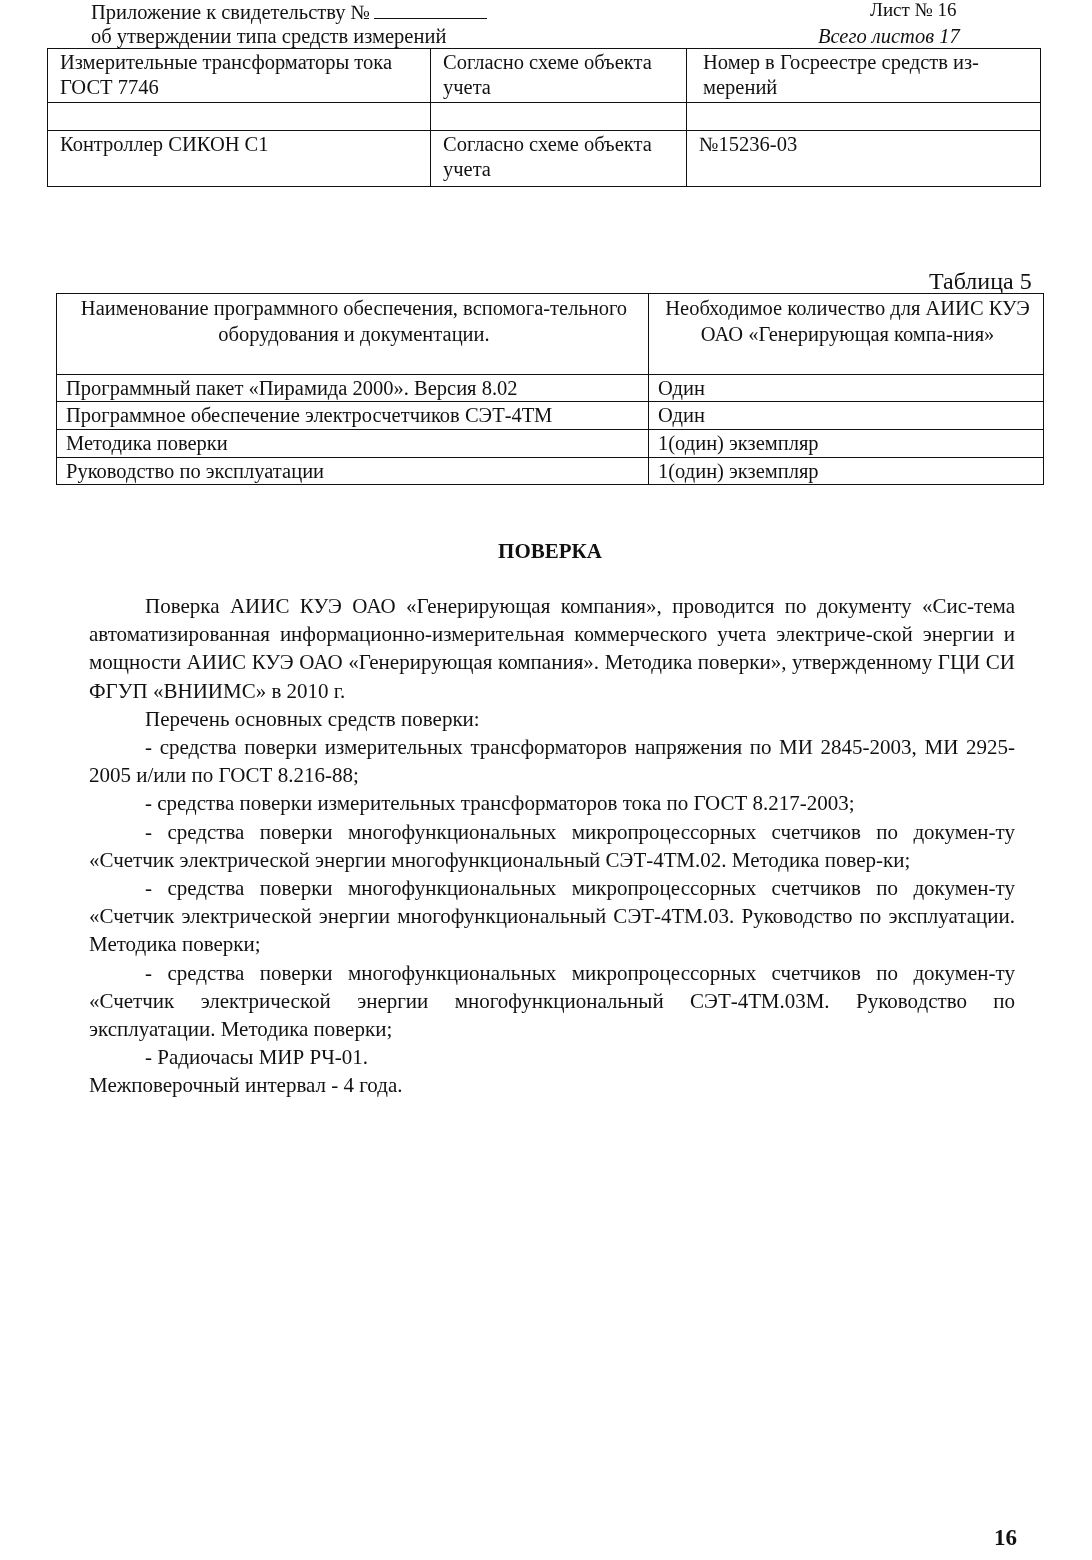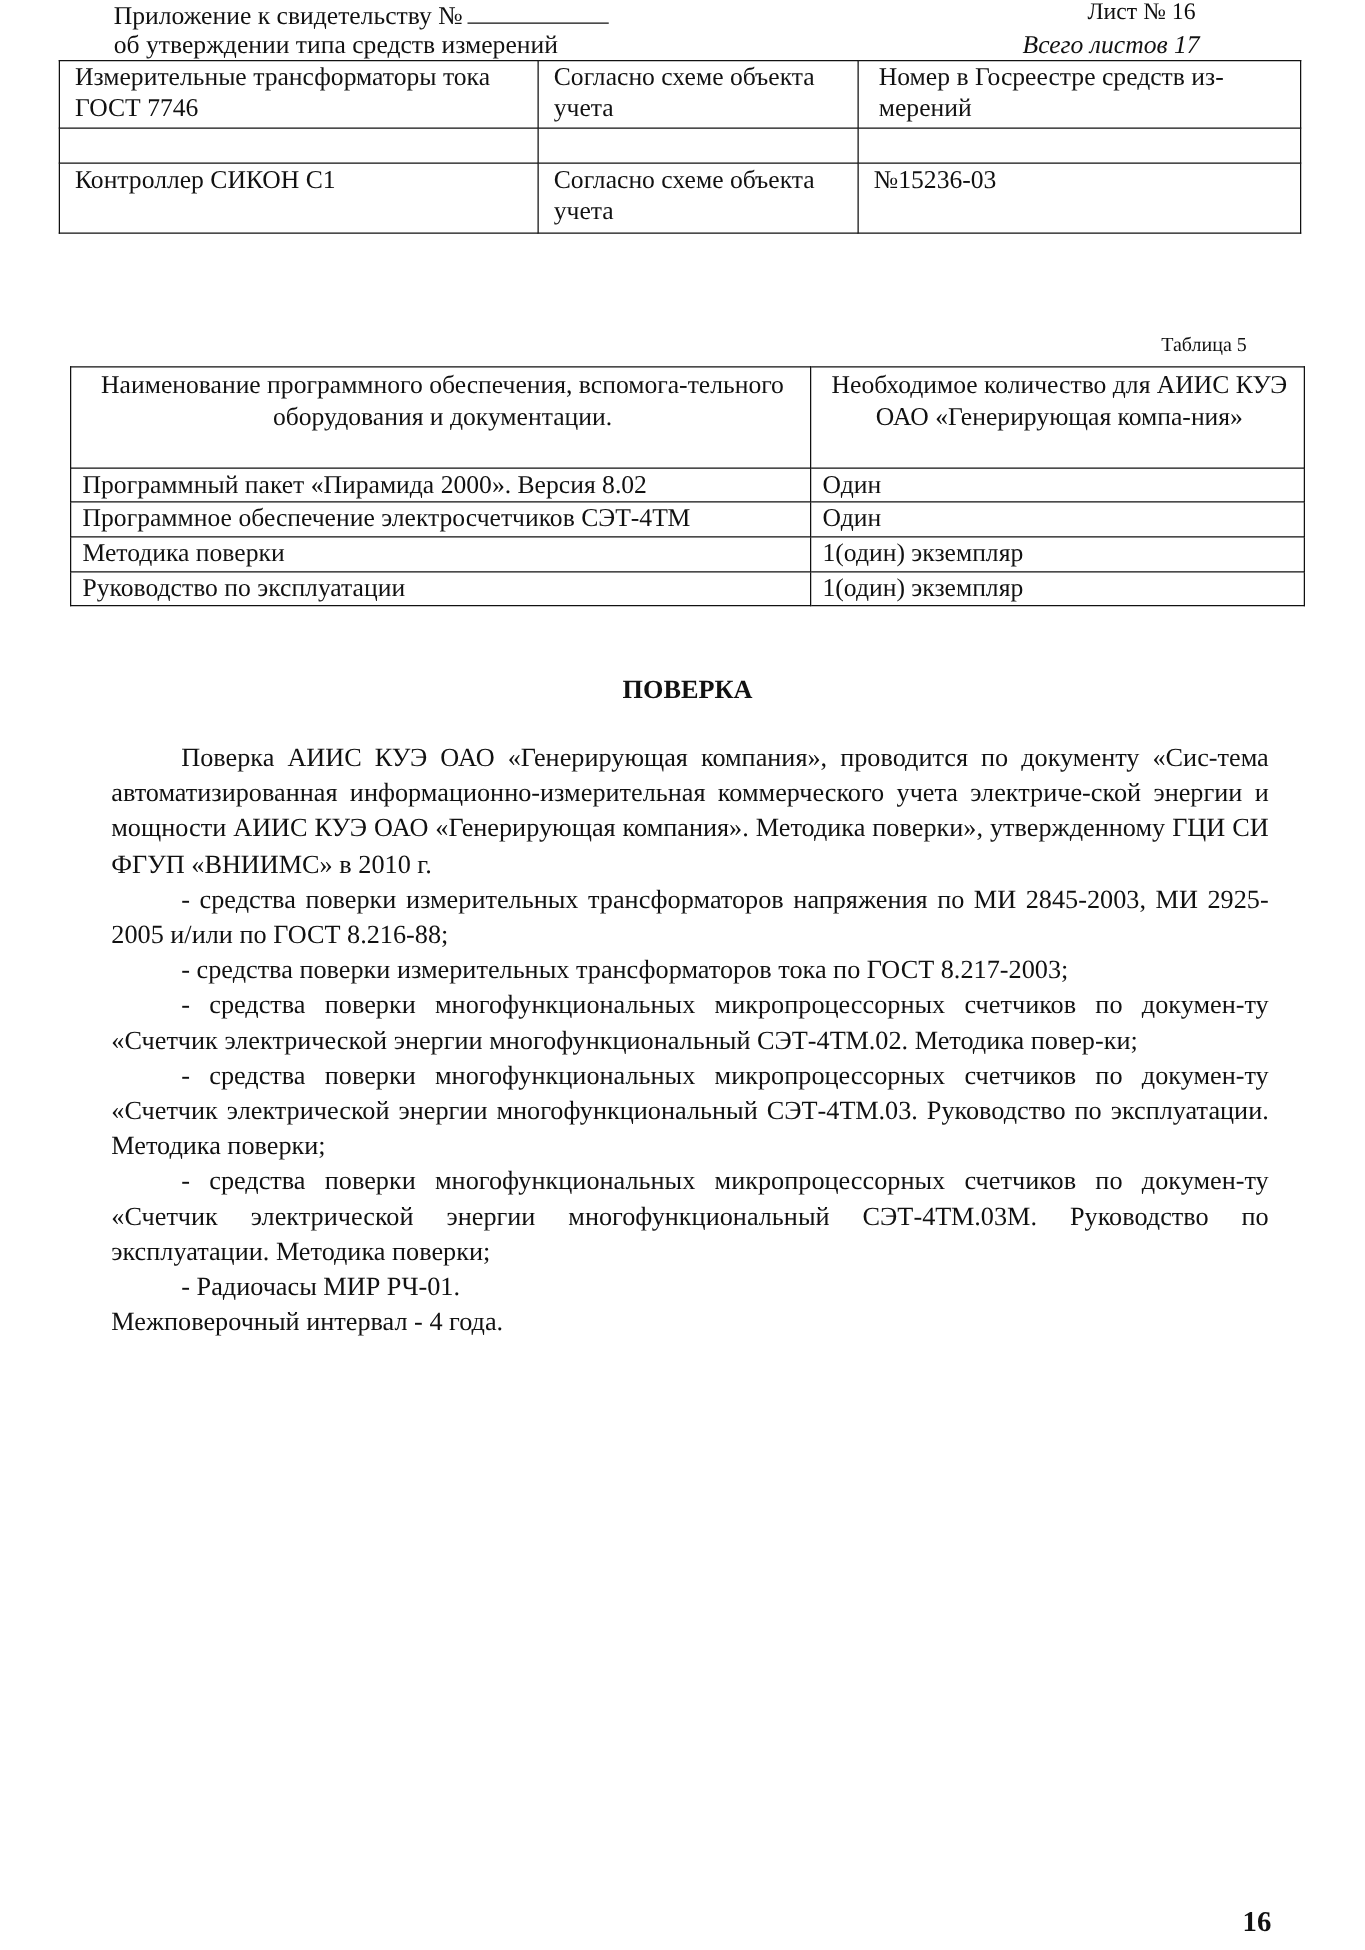--- a/index.html
+++ b/index.html
@@ -8,21 +8,21 @@
   .abs { position: absolute; }
   .hdr { font-size: 20.5px; line-height: 24px; white-space: nowrap; text-align: center; }
   .blank-line { display: inline-block; width: 113px; border-bottom: 1.5px solid #111; height: 18px; vertical-align: baseline; margin-left: 4px; }
   table { border-collapse: collapse; position: absolute; table-layout: fixed; }
   td { border: 1.8px solid #111; vertical-align: top; font-size: 20.5px; line-height: 25px; padding: 1px 6px 0 12px; }
   #t1 { left: 47px; top: 48px; width: 993px; }
   #t1 td { padding-left: 12px; }
   #t5 { left: 56px; top: 293px; width: 987px; }
   #t5 td { line-height: 26px; padding: 0 6px 0 9px; }
   #t5 .th { text-align: center; padding-top: 1px; }
-  .caption { font-size: 16px; text-align: right; }
+  .caption { font-size: 24px; text-align: right; }
   .title { font-weight: bold; font-size: 21px; text-align: center; left: 0; width: 1100px; top: 539px; }
   .body-text { left: 89px; width: 926px; font-size: 21px; line-height: 28.2px; text-align: justify; top: 592px; }
   .body-text p { margin: 0; text-indent: 56px; }
   .body-text p.noind { text-indent: 0; }
   .page-num { font-weight: bold; font-size: 23px; left: 994px; top: 1525px; }
 </style>
 </head>
 <body>
 
 <div class="abs hdr" style="left:91px; top:0px;">
@@ -85,20 +85,21 @@
     <td>Руководство по эксплуатации</td>
     <td>1(один) экземпляр</td>
   </tr>
 </tbody>
   </table>
 
 <div class="abs title">ПОВЕРКА</div>
 
 <div class="abs body-text">
   <p>Поверка АИИС КУЭ ОАО «Генерирующая компания», проводится по документу «Сис-тема автоматизированная информационно-измерительная коммерческого учета электриче-ской энергии и мощности АИИС КУЭ ОАО «Генерирующая компания». Методика поверки», утвержденному ГЦИ СИ ФГУП «ВНИИМС» в 2010 г.</p>
+  <p>Перечень основных средств поверки:</p>
   <p>- средства поверки измерительных трансформаторов напряжения по МИ 2845-2003, МИ 2925-2005 и/или по ГОСТ 8.216-88;</p>
   <p>- средства поверки измерительных трансформаторов тока по ГОСТ 8.217-2003;</p>
   <p>- средства поверки многофункциональных микропроцессорных счетчиков по докумен-ту «Счетчик электрической энергии многофункциональный СЭТ-4ТМ.02. Методика  повер-ки;</p>
   <p>- средства поверки многофункциональных микропроцессорных счетчиков по докумен-ту «Счетчик электрической энергии многофункциональный СЭТ-4ТМ.03. Руководство по эксплуатации. Методика поверки;</p>
   <p>- средства поверки многофункциональных микропроцессорных счетчиков по докумен-ту «Счетчик электрической энергии многофункциональный СЭТ-4ТМ.03М. Руководство по эксплуатации. Методика поверки;</p>
   <p>- Радиочасы МИР РЧ-01.</p>
   <p class="noind">Межповерочный интервал - 4 года.</p>
 </div>
 
 <div class="abs page-num">16</div>

